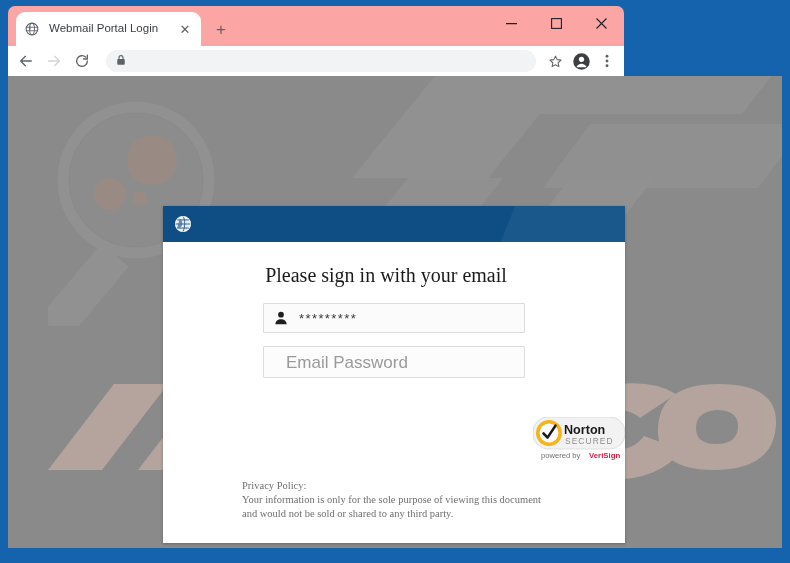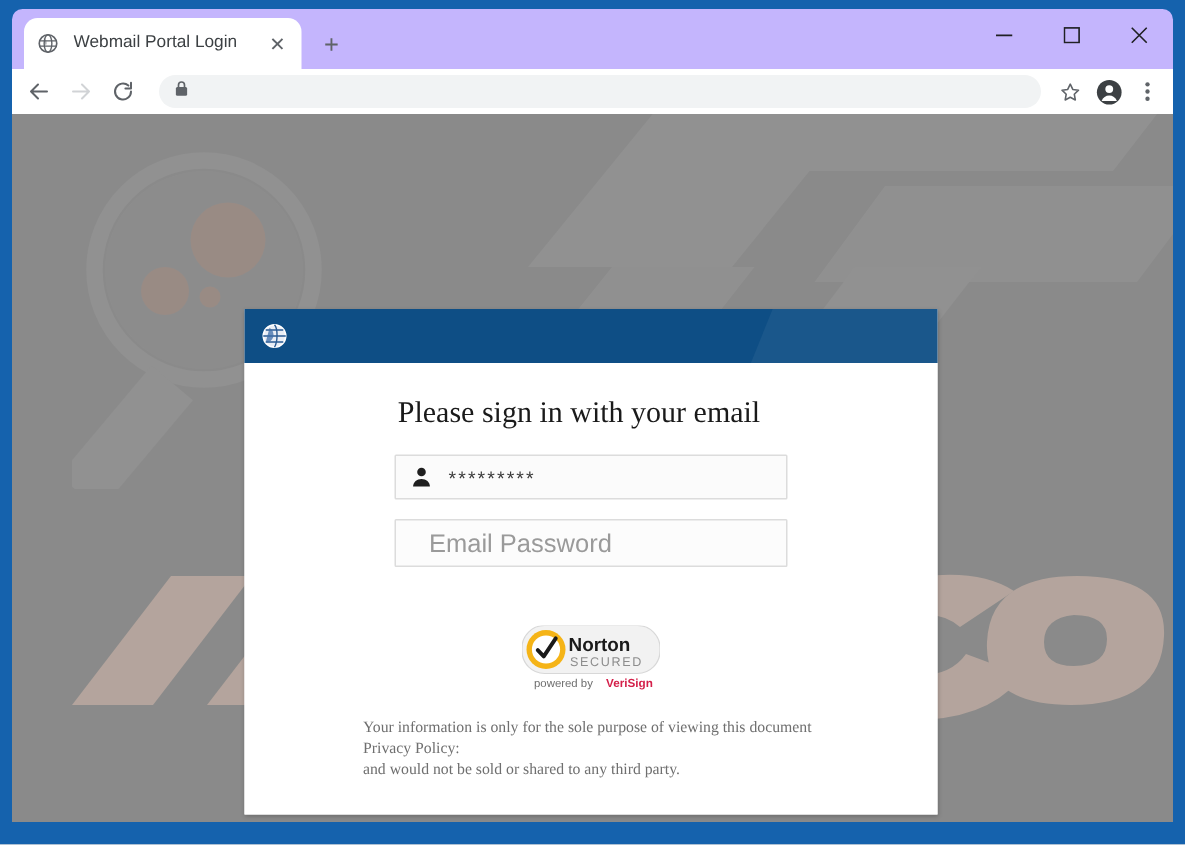--- a/index.html
+++ b/index.html
@@ -15,22 +15,22 @@
     position: relative;
     width: 790px; height: 563px;
     background: #1562ad;
     overflow: hidden;
   }
 
   
   .browser-chrome {
     position: absolute;
     left: 8px; top: 6px;
-    width: 774px; height: 70px;
-    background: #c4b5fd;
+    width: 616px; height: 70px;
+    background: #fca5a5;
     border-radius: 7px 7px 0 0;
     overflow: hidden;
   }
   .tabstrip {
     position: relative;
     height: 40px;
     width: 100%;
   }
   .tab {
     position: absolute;
@@ -263,21 +263,21 @@
     border-radius: 4px;
     font-size: 15px;
     padding: 8px 22px;
     cursor: pointer;
     font-family: "Liberation Sans", sans-serif;
     line-height: 1.05;
   }
 
   .norton-wrap {
     display: flex;
-    justify-content: center;
+    justify-content: flex-end;
     margin-top: 39px;
   }
   .norton {
     width: 92px;
     height: 44px;
     position: relative;
   }
 
   .privacy {
     margin: 18px 0 0 79px;
@@ -465,21 +465,21 @@
               <path d="M10.5 16.4l4 4.2 8-12" fill="none" stroke="#1a1a1a" stroke-width="2.6" stroke-linecap="round" stroke-linejoin="round"></path>
               <text x="31" y="17" font-family="'Liberation Sans', sans-serif" font-size="12.6" font-weight="bold" fill="#1a1a1a">Norton</text>
               <text x="32" y="27" font-family="'Liberation Sans', sans-serif" font-size="8.4" letter-spacing="1.1" fill="#8d8d8d">SECURED</text>
               <text x="8" y="41" font-family="'Liberation Sans', sans-serif" font-size="7.6" fill="#6e6e6e">powered by</text>
               <text x="56" y="41" font-family="'Liberation Sans', sans-serif" font-size="7.8" font-weight="bold" fill="#d4204a">VeriSign</text>
             </svg>
           </div>
         </div>
 
         <div class="privacy">
+          <div>Privacy Policy:</div>
           <div>Your information is only for the sole purpose of viewing this document</div>
-          <div>Privacy Policy:</div>
           <div>and would not be sold or shared to any third party.</div>
         </div>
 
       </div>
     </div>
   </div>
 </div>
 
 </body></html>

